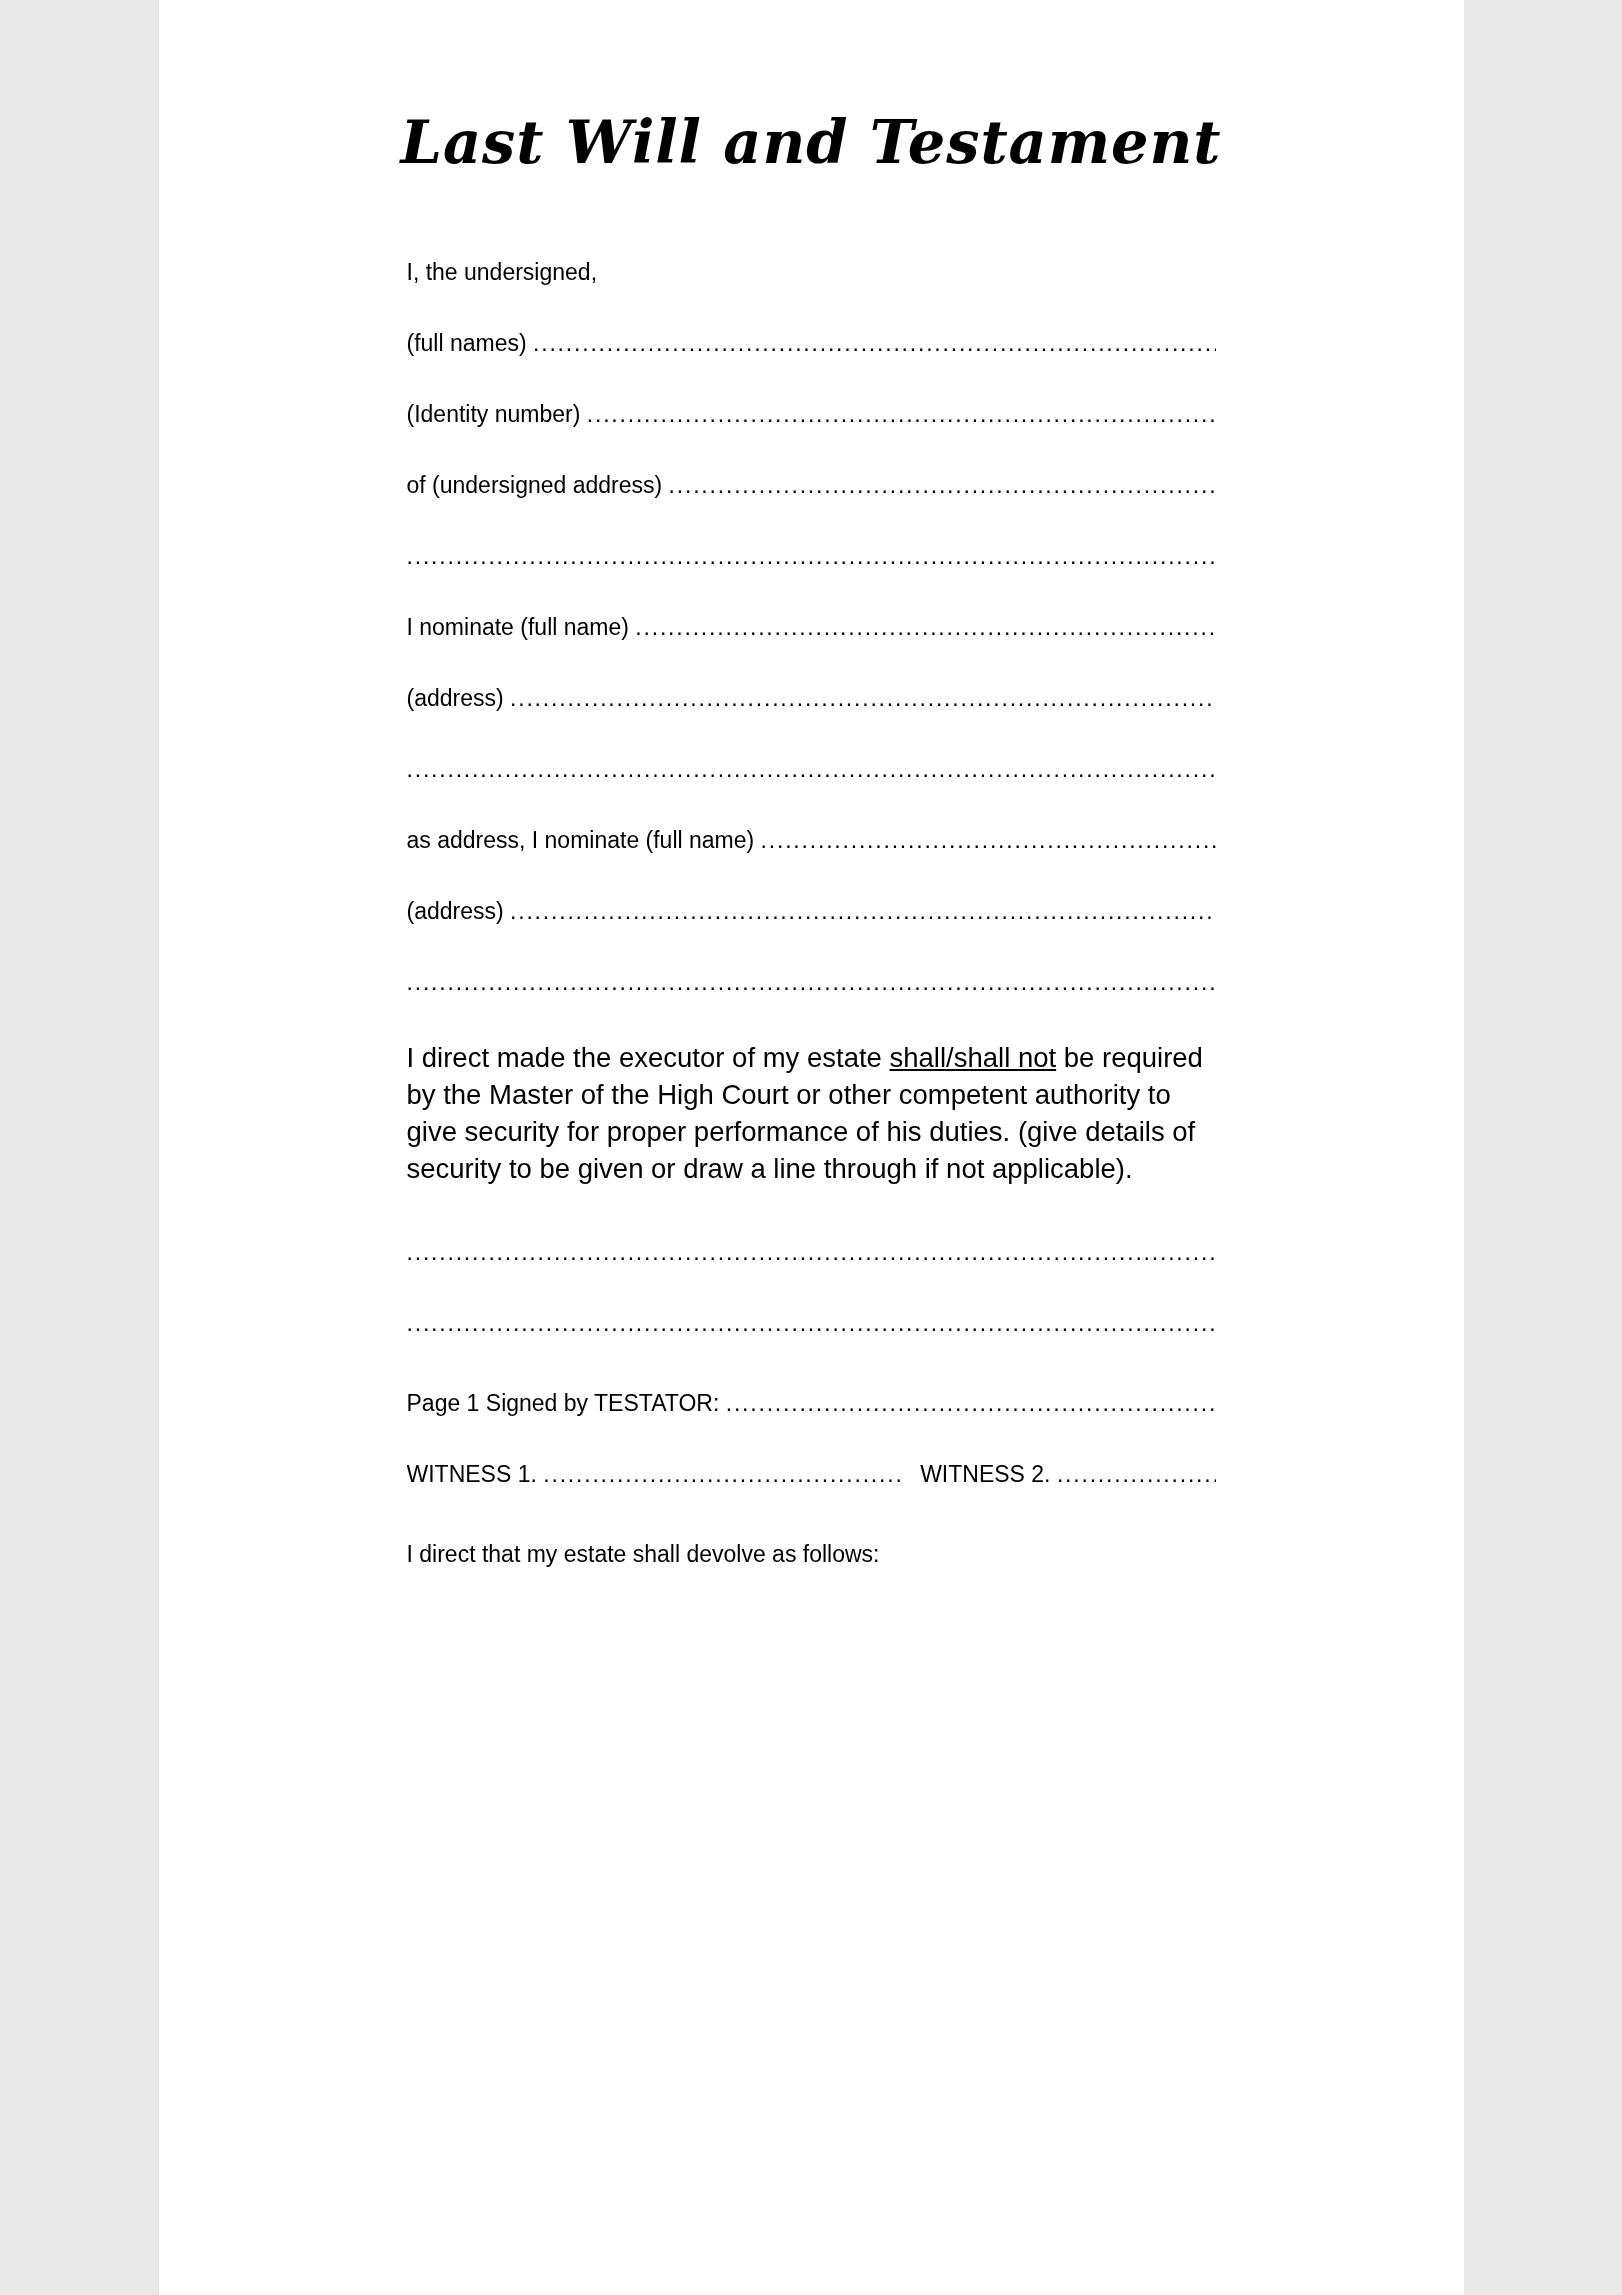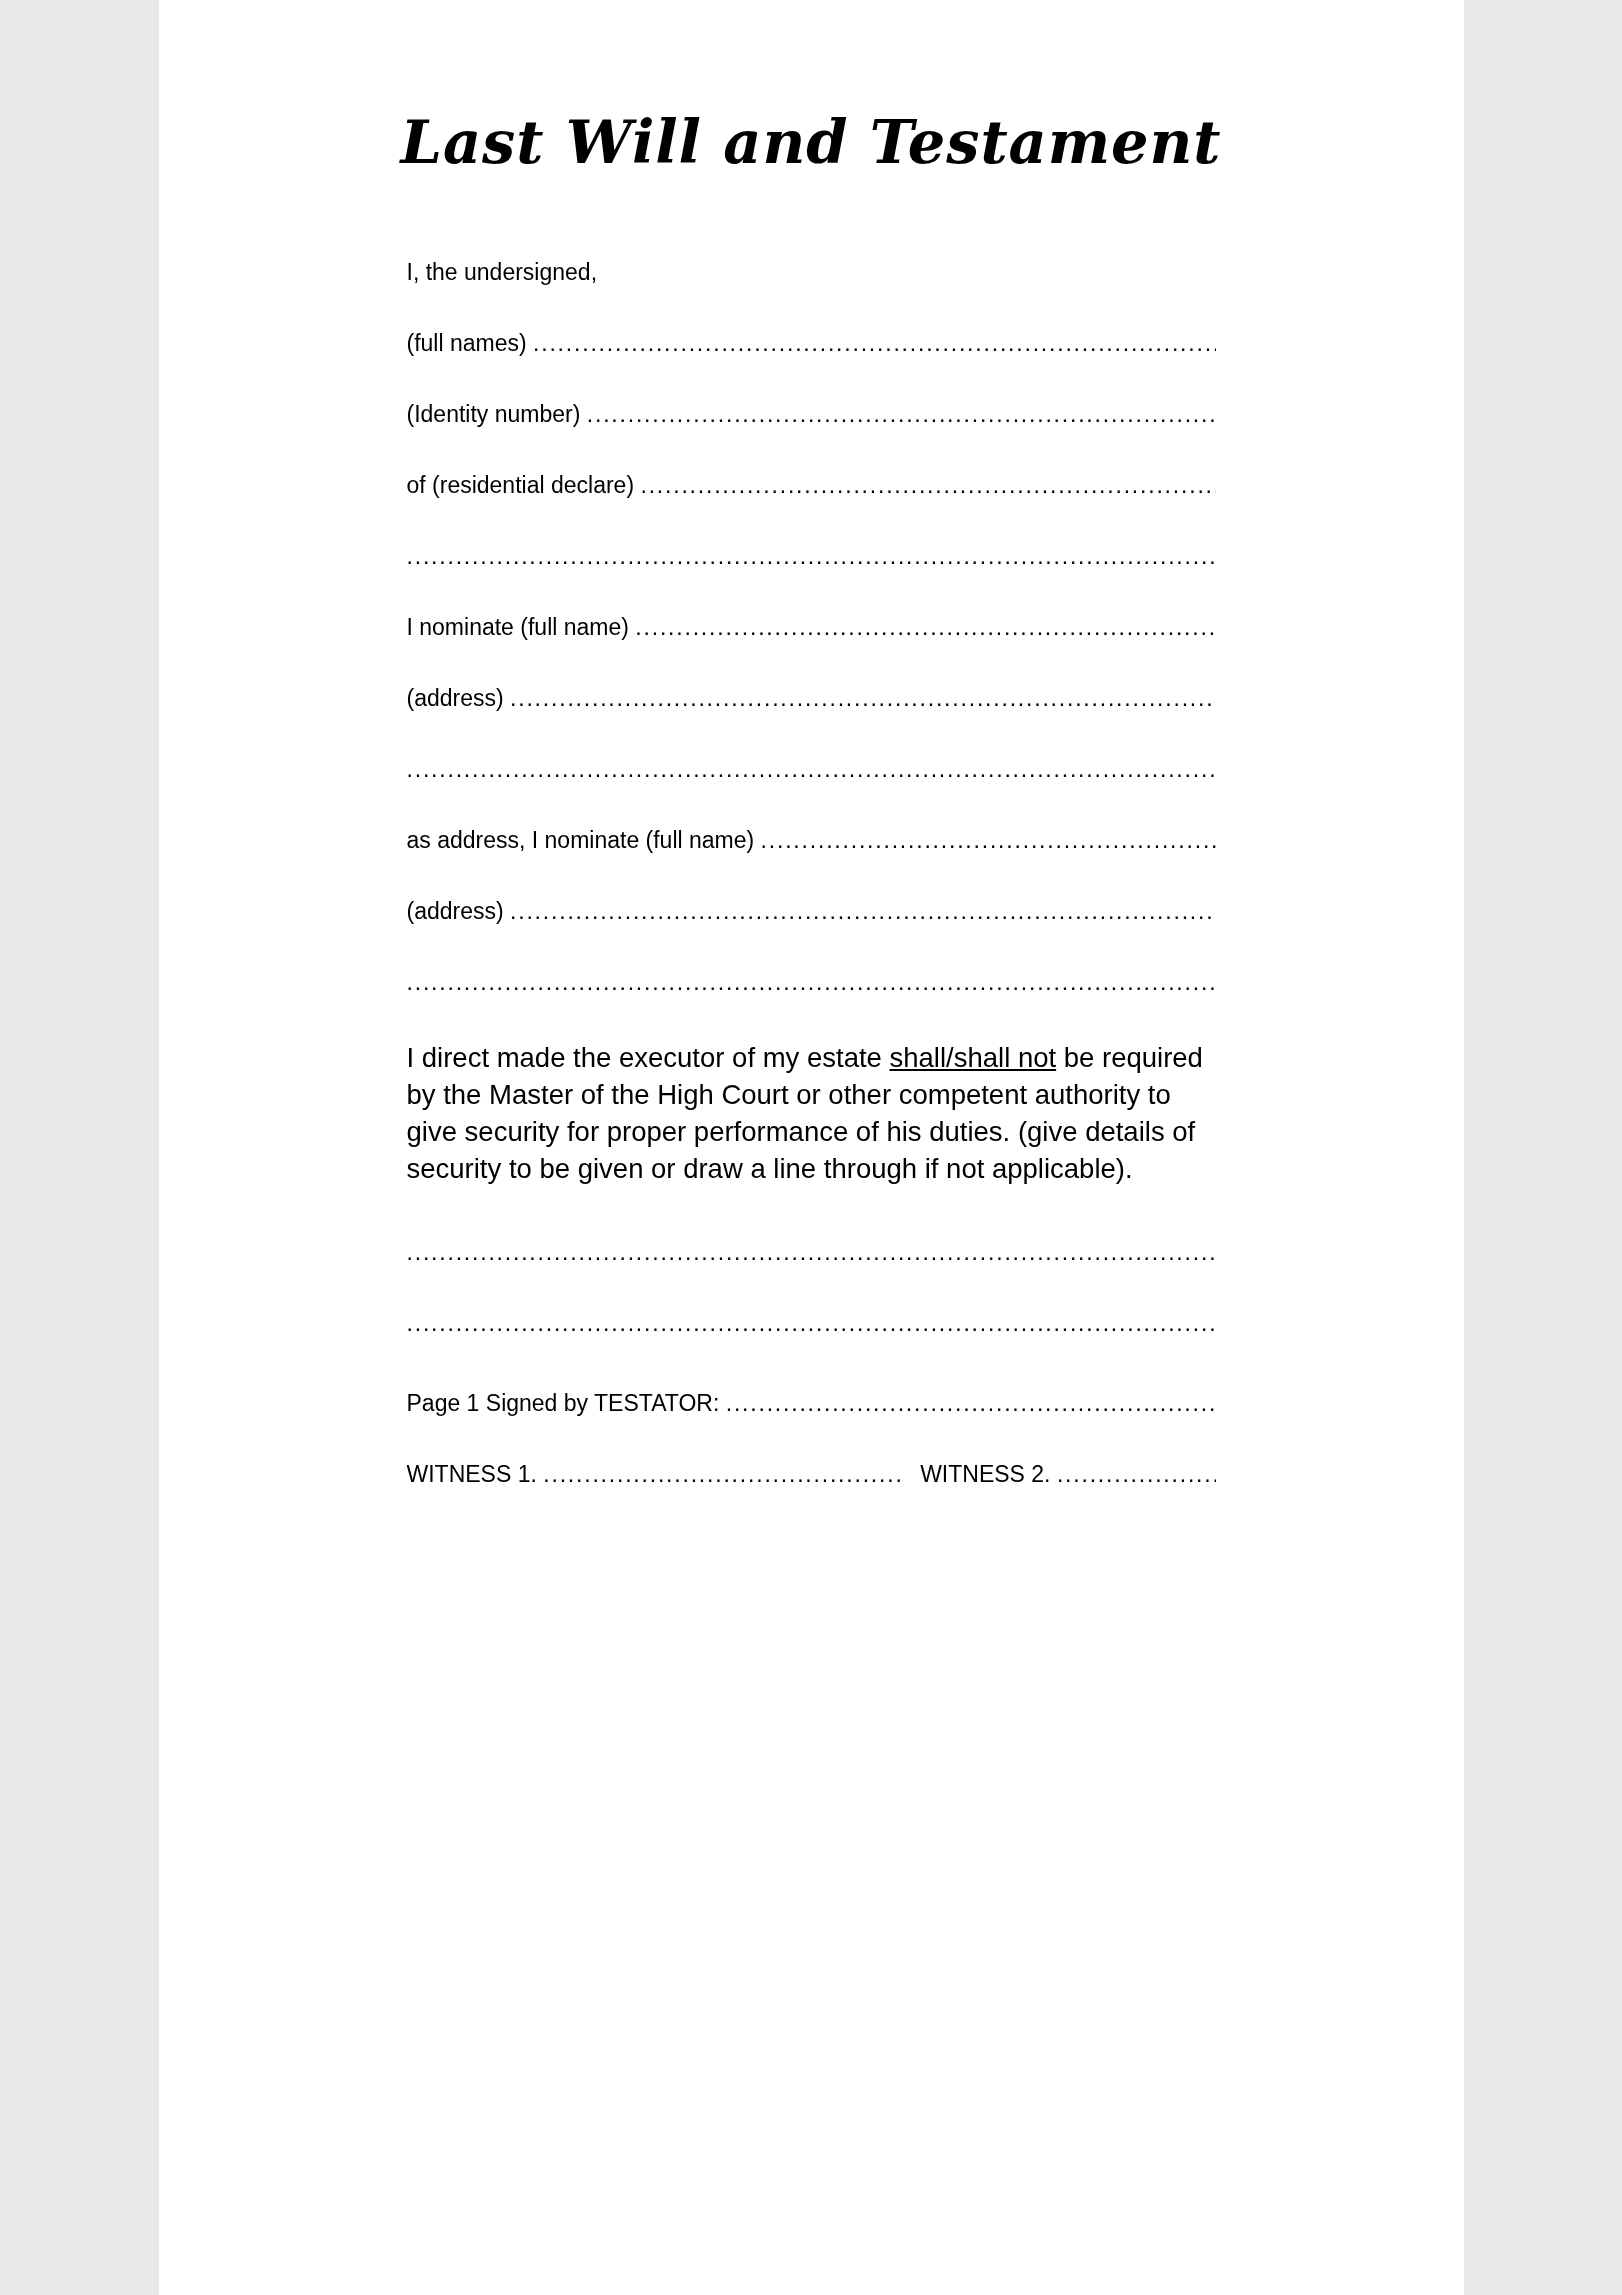--- a/index.html
+++ b/index.html
@@ -55,21 +55,21 @@
   <h1 class="title">Last Will and Testament</h1>
 
   <div class="content">
 
     <p class="line">I, the undersigned,</p>
 
     <p class="line"><span>(full names) </span><span class="dots">..........................................................................................................................................................................</span></p>
 
     <p class="line"><span>(Identity number) </span><span class="dots">..........................................................................................................................................................................</span></p>
 
-    <p class="line"><span>of (residential declare) </span><span class="dots">..........................................................................................................................................................................</span></p>
+    <p class="line"><span>of (undersigned address) </span><span class="dots">..........................................................................................................................................................................</span></p>
 
     <p class="line"><span class="dots">..........................................................................................................................................................................</span></p>
 
 
     <p class="line"><span>I nominate (full name) </span><span class="dots">..........................................................................................................................................................................</span></p>
 
     <p class="line"><span>(address) </span><span class="dots">..........................................................................................................................................................................</span></p>
 
     <p class="line"><span class="dots">..........................................................................................................................................................................</span></p>
 
@@ -83,16 +83,17 @@
     <p class="para"><span>I direct made the executor of my estate </span><span class="u">shall/shall not</span><span> be required by the Master of the High Court or other competent authority to give security for proper performance of his duties. (give details of security to be given or draw a line through if not applicable).</span></p>
 
     <p class="line sp-lg"><span class="dots">..........................................................................................................................................................................</span></p>
 
     <p class="line"><span class="dots">..........................................................................................................................................................................</span></p>
 
     <p class="line sp-lg"><span>Page 1 Signed by TESTATOR: </span><span class="dots">..........................................................................................................................................................................</span></p>
 
     <p class="line"><span>WITNESS 1. </span> <span class="dots">............................................</span><span class="w2">WITNESS 2. </span><span class="dots">..........................................................................................................................................................................</span></p>
 
+    <p class="line sp-lg">I direct that my estate shall devolve as follows:</p>
 
   </div>
 </div>
 
 
 </body></html>

